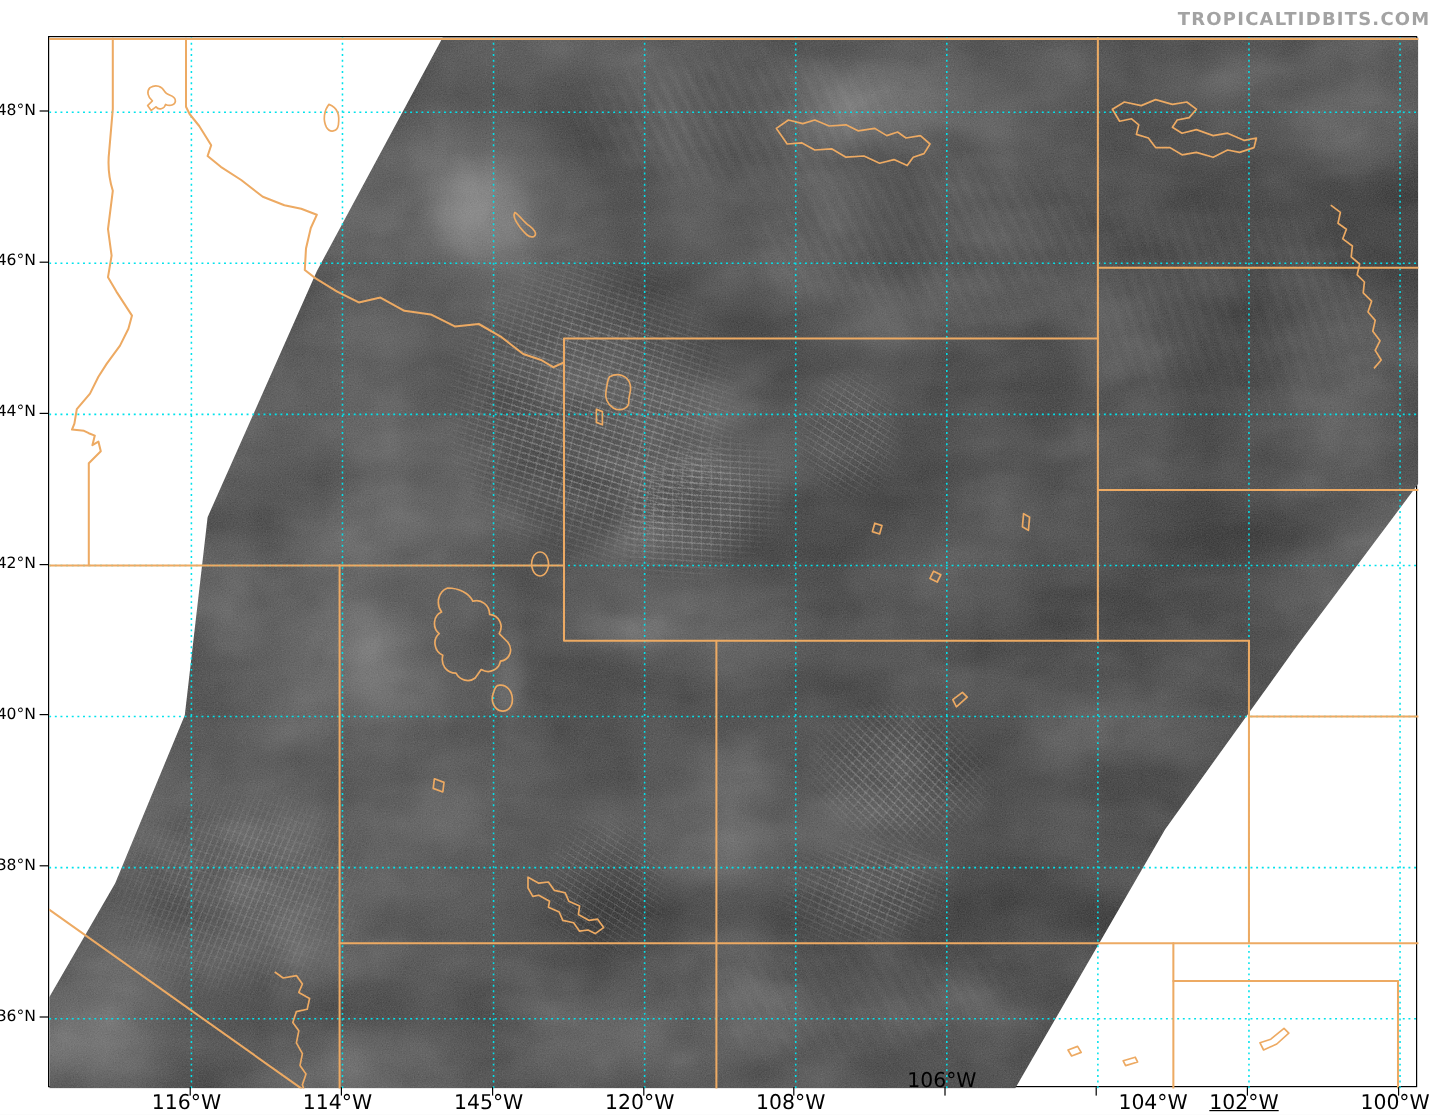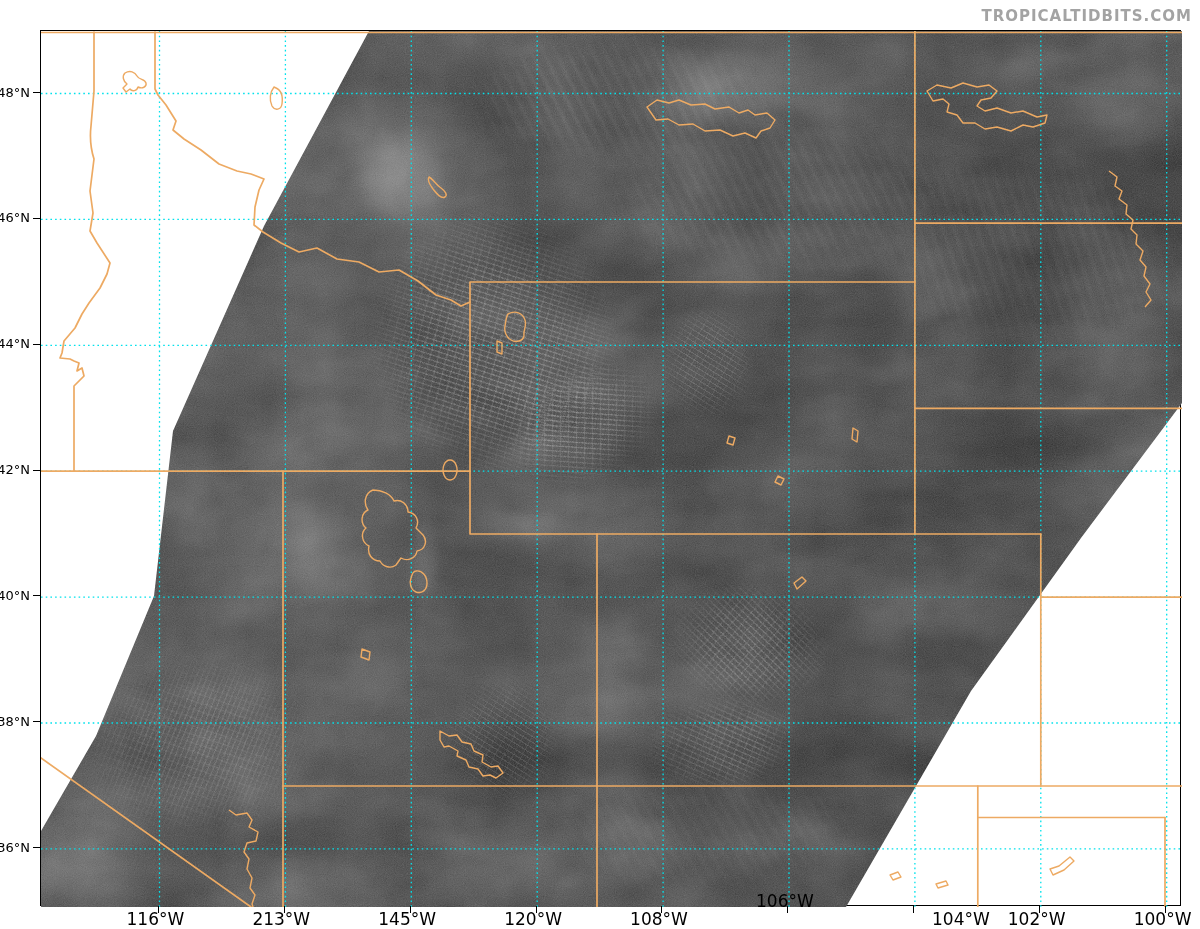--- a/index.html
+++ b/index.html
@@ -183,29 +183,29 @@
       <div class="ytick-label" style="left: -4px; top: 588.1px;">40°N</div>
       <div class="ytick-mark" style="left: 33px; top: 721.3px;"></div>
       <div class="ytick-label" style="left: -4px; top: 714px;">38°N</div>
       <div class="ytick-mark" style="left: 33px; top: 847.2px;"></div>
       <div class="ytick-label" style="left: -4px; top: 839.9px;">36°N</div>
     </div>
   <div id="x-ticks">
       <div class="xtick-mark" style="left: 157.8px; top: 906px;"></div>
       <div class="xtick-label" style="left: 126.5px; top: 911px;">116°W</div>
       <div class="xtick-mark" style="left: 283.7px; top: 906px;"></div>
-      <div class="xtick-label" style="left: 252.4px; top: 911px;">213°W</div>
+      <div class="xtick-label" style="left: 252.4px; top: 911px;">114°W</div>
       <div class="xtick-mark" style="left: 409.6px; top: 906px;"></div>
       <div class="xtick-label" style="left: 378.3px; top: 911px;">145°W</div>
       <div class="xtick-mark" style="left: 535.5px; top: 906px;"></div>
       <div class="xtick-label" style="left: 504.2px; top: 911px;">120°W</div>
       <div class="xtick-mark" style="left: 661.4px; top: 906px;"></div>
       <div class="xtick-label" style="left: 630.1px; top: 911px;">108°W</div>
       <div class="xtick-mark" style="left: 787.3px; top: 906px;"></div>
       <div class="xtick-label" style="left: 756px; top: 875px; margin-top: 18px;">106°W</div>
       <div class="xtick-mark" style="left: 913.2px; top: 906px;"></div>
       <div class="xtick-label" style="left: 932px; top: 911px;">104°W</div>
       <div class="xtick-mark" style="left: 1039.1px; top: 906px;"></div>
-      <div class="xtick-label" style="left: 1007.8px; top: 911px;">102°W</div>
+      <div class="xtick-label" style="left: 1007.8px; top: 911px; text-decoration: underline;">102°W</div>
       <div class="xtick-mark" style="left: 1165px; top: 906px;"></div>
       <div class="xtick-label" style="left: 1133.7px; top: 911px;">100°W</div>
     </div>
 </div>
 
 </body></html>

